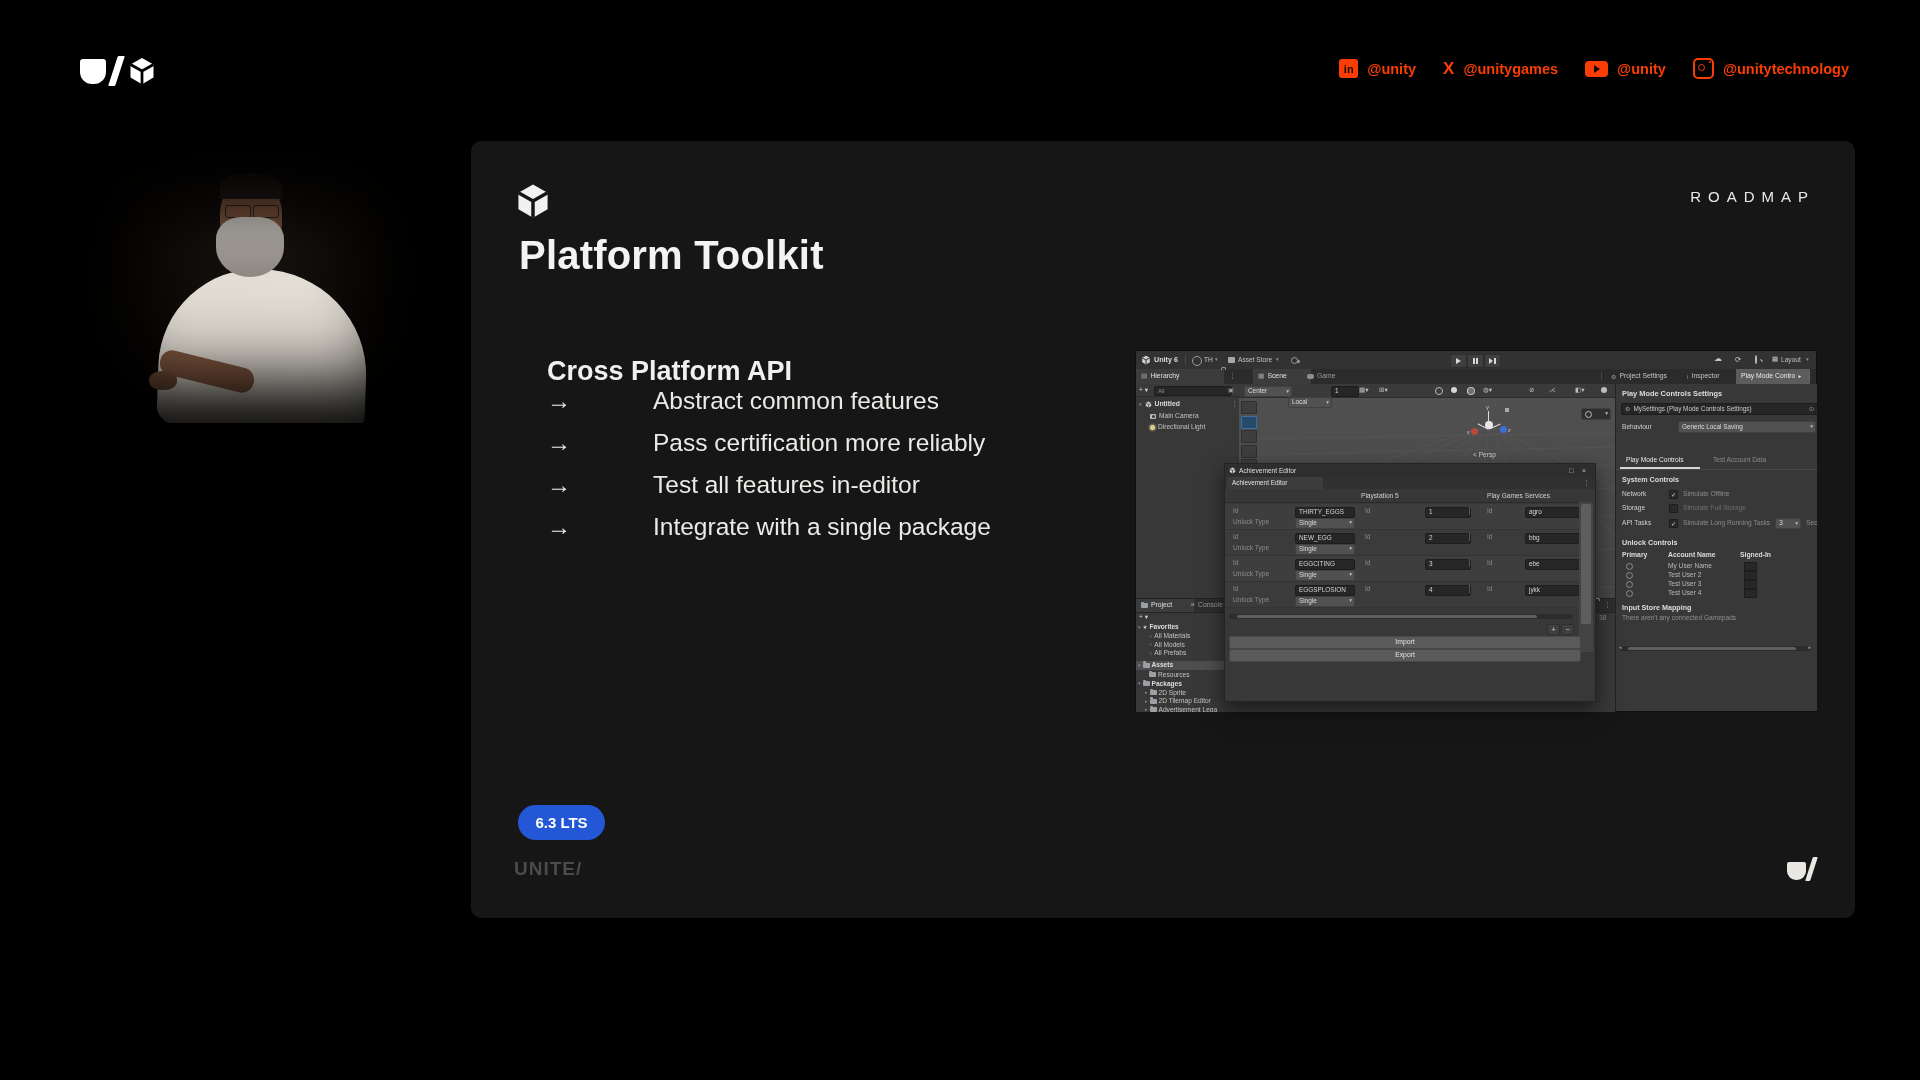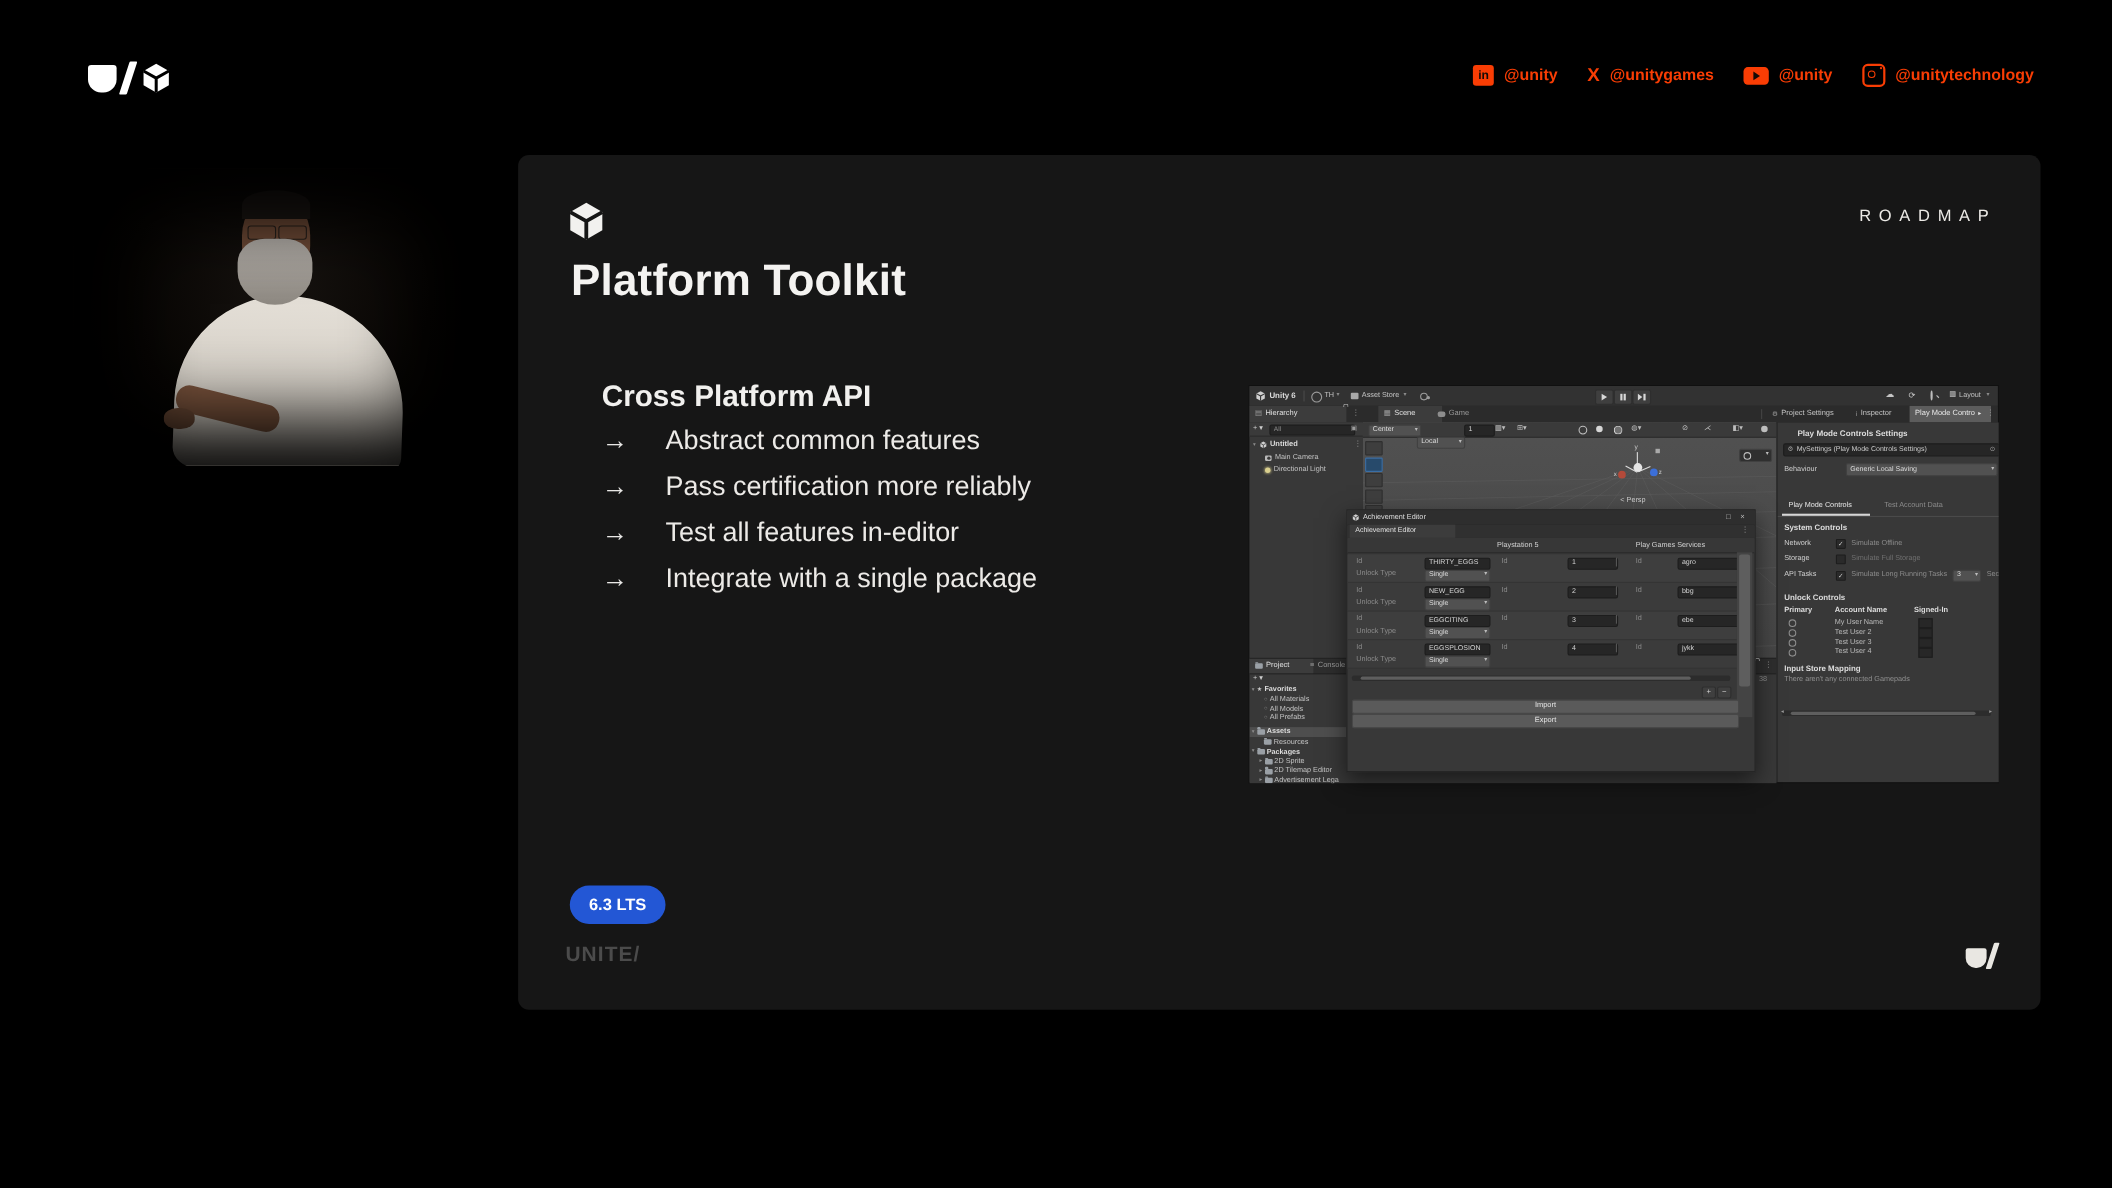--- a/index.html
+++ b/index.html
@@ -14,21 +14,21 @@
   .ic-li::after{content:"in";color:#140a06;font-size:11px;font-weight:700;}
   .ic-x{font-size:17px;font-weight:700;}
   .ic-yt{width:23px;height:16px;border-radius:4px;display:flex;align-items:center;justify-content:center;}
   .ic-yt::after{content:"";width:0;height:0;border-left:6px solid #140a06;border-top:4px solid transparent;border-bottom:4px solid transparent;}
   
   #slide{left:471px;top:141px;width:1384px;height:777px;background:#161616;border-radius:10px;}
   .title{font-size:40px;font-weight:700;color:#f4f3f1;letter-spacing:.2px;}
   .eyebrow{font-size:15px;letter-spacing:7px;color:#eceae6;font-weight:500;}
   .sec-head{font-size:27px;font-weight:700;color:#f1f0ee;}
   .bullet-arrow{font-size:24px;color:#e9e8e6;}
-  .bullet-text{font-size:24.5px;color:#eceae7;}
+  .bullet-text{font-size:24.5px;color:#eceae7;margin-left:48px;}
   .badge{border-radius:18px;color:#fff;font-size:15px;font-weight:700;display:flex;align-items:center;justify-content:center;}
   .wordmark{font-size:19px;font-weight:700;color:#4b4b4b;letter-spacing:1px;}
   
   #editor{left:665px;top:210px;width:680px;height:360px;background:#383838;font-size:7px;color:#c9c9c9;box-shadow:0 0 0 1px #101010;}
   #editor *{line-height:1;}
   .panel{background:#383838;}
   .etext{font-size:6.6px;color:#c2c2c2;white-space:nowrap;}
   .edim{color:#8b8b8b;}
   .ebold{font-weight:700;color:#dcdcdc;font-size:7.2px;white-space:nowrap;}
   .fieldbox{background:#262626;border:1px solid #1d1d1d;border-radius:2px;color:#d4d4d4;font-size:6.4px;display:flex;align-items:center;padding:0 3px;white-space:nowrap;overflow:hidden;}
@@ -106,21 +106,21 @@
 
   <svg class="abs" style="left:43px;top:41px;" width="38" height="38" viewBox="0 0 24 24">
     <path d="M12 1.5 L21.2 6.8 V17.2 L12 22.5 L2.8 17.2 V6.8 Z" fill="#f2f1ef"></path>
     <path d="M12 12 L12 22.5 M12 12 L2.8 6.8 M12 12 L21.2 6.8" stroke="#161616" stroke-width="2.2" fill="none"></path>
   </svg>
 
   <div class="abs eyebrow" style="right:40px;top:47px;">ROADMAP</div>
 
   <div class="abs title" style="left:48px;top:92px;">Platform Toolkit</div>
 
-  <div class="abs sec-head" style="left:76px;top:204px;text-align:right;">Cross Platform API</div>
+  <div class="abs sec-head" style="left:76px;top:215px;text-align:right;">Cross Platform API</div>
 
   <div class="abs" style="left:76px;top:246px;width:560px;">
     <div class="abs" style="top:0;display:flex;gap:34px;">
       <span class="bullet-arrow">→</span>
       <span class="bullet-text">Abstract common features</span>
     </div>
     <div class="abs" style="top:42px;display:flex;gap:34px;">
       <span class="bullet-arrow">→</span>
       <span class="bullet-text">Pass certification more reliably</span>
     </div>
@@ -493,21 +493,21 @@
       <div class="abs tbtn" style="left:336px;top:160px;width:11px;height:9px;color:#d8d8d8;font-size:7px;">−</div>
       <div class="abs" style="left:4px;top:172px;width:350px;height:11px;background:#5a5a5a;border:1px solid #474747;border-radius:2px;display:flex;align-items:center;justify-content:center;">
         <span class="etext" style="color:#e4e4e4;font-size:6.8px;">Import</span>
       </div>
       <div class="abs" style="left:4px;top:185px;width:350px;height:11px;background:#5a5a5a;border:1px solid #474747;border-radius:2px;display:flex;align-items:center;justify-content:center;">
         <span class="etext" style="color:#e4e4e4;font-size:6.8px;">Export</span>
       </div>
     </div>
 
     <div class="abs panel" style="left:479px;top:33px;width:201px;height:327px;border-left:1px solid #232323;overflow:hidden;">
-      <span class="abs ebold" style="left:18px;top:6px;font-size:7.4px;">Play Mode Controls Settings</span>
+      <span class="abs ebold" style="left:6px;top:6px;font-size:7.4px;">Play Mode Controls Settings</span>
       <div class="abs fieldbox" style="left:5px;top:19px;width:189px;height:10px;gap:3px;">
         <span style="font-size:6px;color:#9c9c9c;">⚙</span>
         <span style="color:#c9c9c9;">MySettings (Play Mode Controls Settings)</span>
         <span style="margin-left:auto;color:#9c9c9c;font-size:6px;">⊙</span>
       </div>
       <span class="abs etext" style="left:6px;top:40px;color:#cfcfcf;">Behaviour</span>
       <div class="abs dd" style="left:62px;top:37px;width:130px;height:10px;">
         <span>Generic Local Saving</span>
       </div>
 

